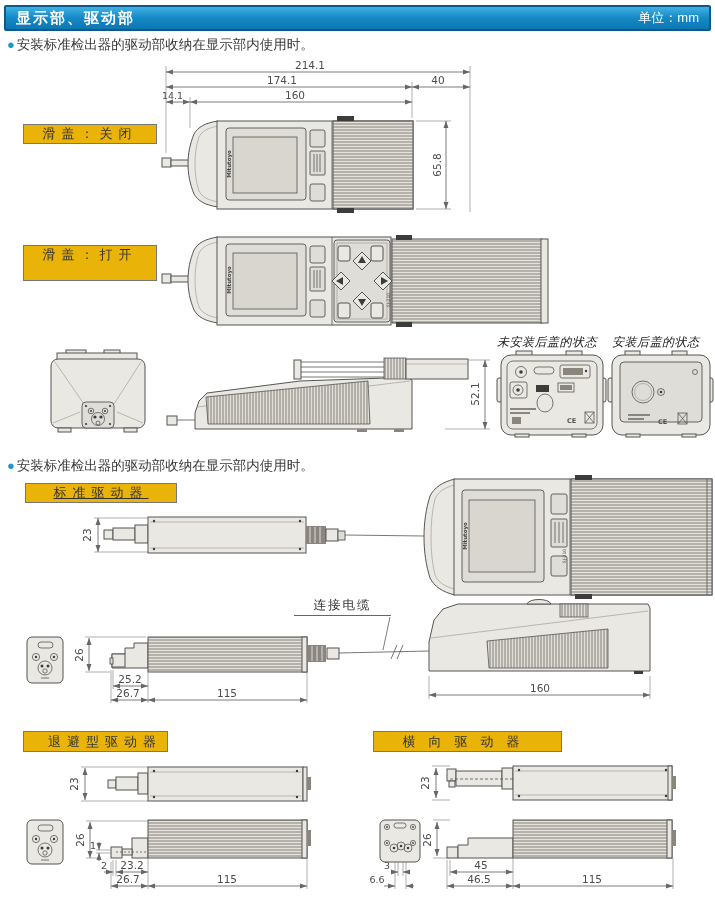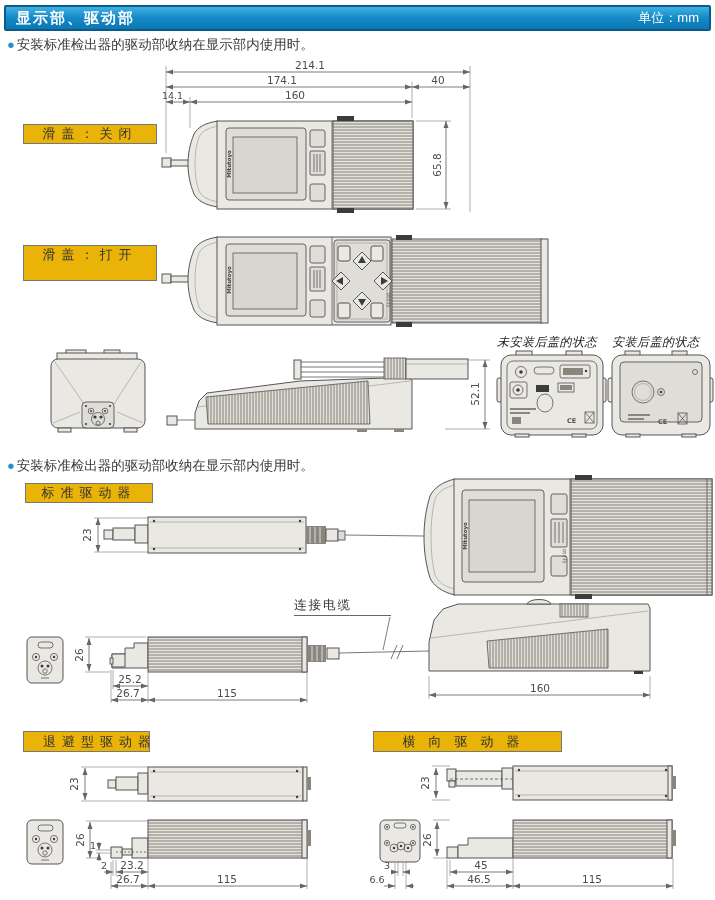--- a/index.html
+++ b/index.html
@@ -10,21 +10,21 @@
        border:2px solid #0b5a8c;border-radius:2px;display:flex;align-items:center;
        justify-content:space-between;padding:0 10px;}
   .hdr-title{color:#fff;font-size:15px;font-weight:bold;letter-spacing:2px;}
   .hdr-unit{color:#fff;font-size:13px;font-weight:normal;}
   .bullet{position:absolute;font-size:13.5px;color:#3a3a3a;white-space:nowrap;}
   .bullet .dot{color:#1e96cc;font-size:13px;margin-right:2px;}
   .lbox{position:absolute;border:1.2px solid #777;color:#333;font-size:13px;
         text-align:center;background:#eab308;letter-spacing:6px;line-height:18px;
         box-sizing:border-box;overflow:hidden;white-space:nowrap;}
   .cap{position:absolute;font-size:12px;color:#222;letter-spacing:0.5px;white-space:nowrap;font-style:italic;}
-  .cable-label{position:absolute;left:294px;top:597px;width:97px;text-align:left;
+  .cable-label{position:absolute;left:294px;top:597px;width:97px;text-align:center;
         font-size:12.5px;color:#333;border-bottom:1.2px solid #666;padding-bottom:1px;
         letter-spacing:2px;}
   svg{position:absolute;left:0;top:0;}
   .dt{fill:#4c4c4c;font-size:10.5px;font-family:"DejaVu Sans",sans-serif;}
   .dts{font-size:9.5px;}
   .bt{fill:#444;font-size:5.5px;font-weight:bold;font-family:"DejaVu Sans",sans-serif;}
   .mt{fill:#555;font-size:4.5px;font-family:"DejaVu Sans",sans-serif;}
   .ce{fill:#555;font-size:6.5px;font-weight:bold;font-family:"DejaVu Sans",sans-serif;}
   .bd{fill:#eae8e3;stroke:#555;stroke-width:1;}
   .bd2{fill:#dfddd7;stroke:#555;stroke-width:0.9;}
@@ -498,18 +498,18 @@
 <div class="lbox" style="left:23px;top:124px;width:134px;height:20px;">滑盖：关闭</div>
 <div class="lbox" style="left:23px;top:245px;width:134px;height:36px;">滑盖：打开</div>
 
 <div class="cap" style="left:497px;top:334px;">未安装后盖的状态</div>
 <div class="cap" style="left:612px;top:334px;">安装后盖的状态</div>
 
 <div class="bullet" style="left:7px;top:457px;">
   <span class="dot">●</span><span>安装标准检出器的驱动部收纳在显示部内使用时。</span>
 </div>
 
-<div class="lbox" style="left:25px;top:483px;width:128px;height:20px;">标准驱动器</div>
+<div class="lbox" style="left:25px;top:483px;width:152px;height:20px;text-decoration:underline;">标准驱动器</div>
 
 <div class="cable-label">连接电缆</div>
 
-<div class="lbox" style="left:23px;top:731px;width:127px;height:21px;line-height:19px;padding-left:19px;">退避型驱动器</div>
+<div class="lbox" style="left:23px;top:731px;width:145px;height:21px;line-height:19px;padding-left:19px;">退避型驱动器</div>
 <div class="lbox" style="left:373px;top:731px;width:189px;height:21px;line-height:19px;letter-spacing:13px;">横向驱动器</div>
 
 </body></html>

